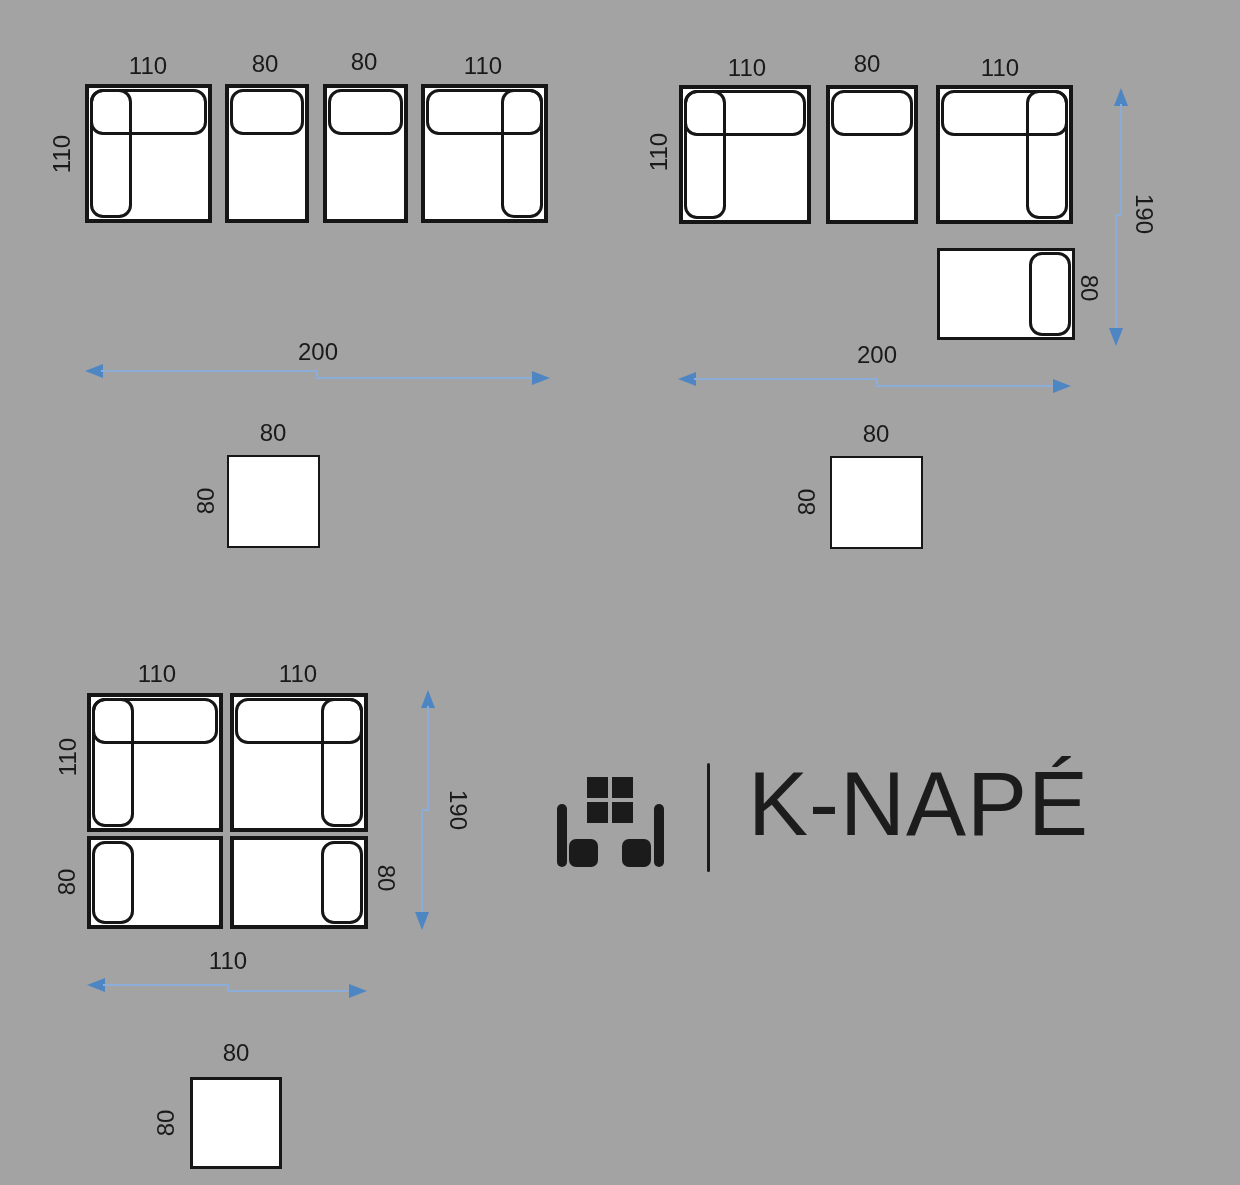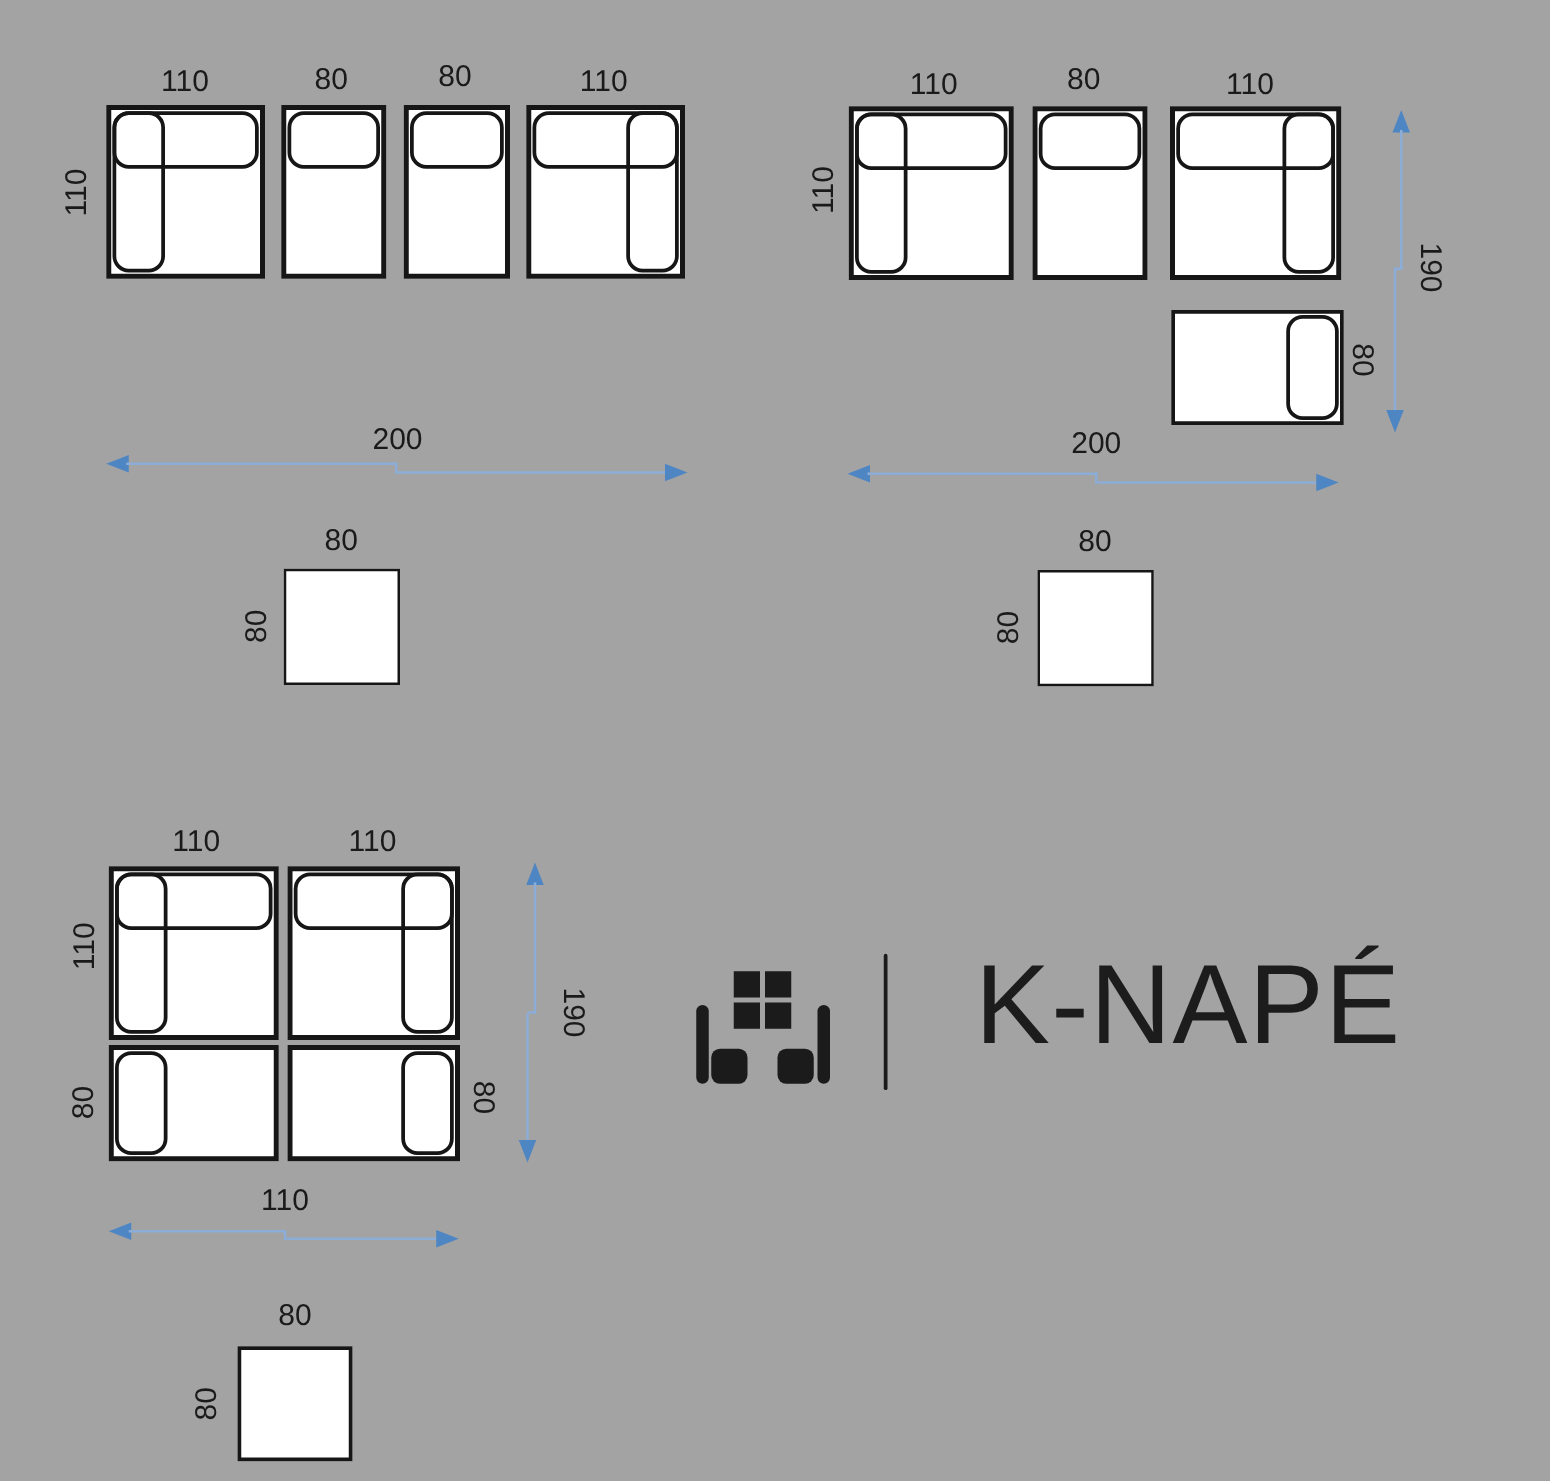--- a/index.html
+++ b/index.html
@@ -29,21 +29,21 @@
   .ah { position:absolute; width:0; height:0; border-style:solid; }
   .ah-left  { border-width:7px 18px 7px 0; border-color:transparent #4e86c4 transparent transparent; }
   .ah-right { border-width:7px 0 7px 18px; border-color:transparent transparent transparent #4e86c4; }
   .ah-up    { border-width:0 7px 18px 7px; border-color:transparent transparent #4e86c4 transparent; }
   .ah-down  { border-width:18px 7px 0 7px; border-color:#4e86c4 transparent transparent transparent; }
 
   
   .ico { position:absolute; background:#1b1b1b; }
   #brand-name { position:absolute; left:748px; top:742px; width:385px; height:125px;
                 display:flex; align-items:center; font-size:90px; font-weight:300;
-                letter-spacing:1px; color:#1c1c1c;margin-left:32px; }
+                letter-spacing:1px; color:#1c1c1c; }
   #brand-tagline { position:absolute; left:600px; top:930px; width:490px; text-align:center;
                    font-size:53px; font-weight:400; color:#141414; }
   #brand-divider { position:absolute; left:707px; top:763px; width:3px; height:109px;
                    background:#1b1b1b; border-radius:2px; }
 </style>
 </head>
 <body>
 
 <div id="canvas">
 

